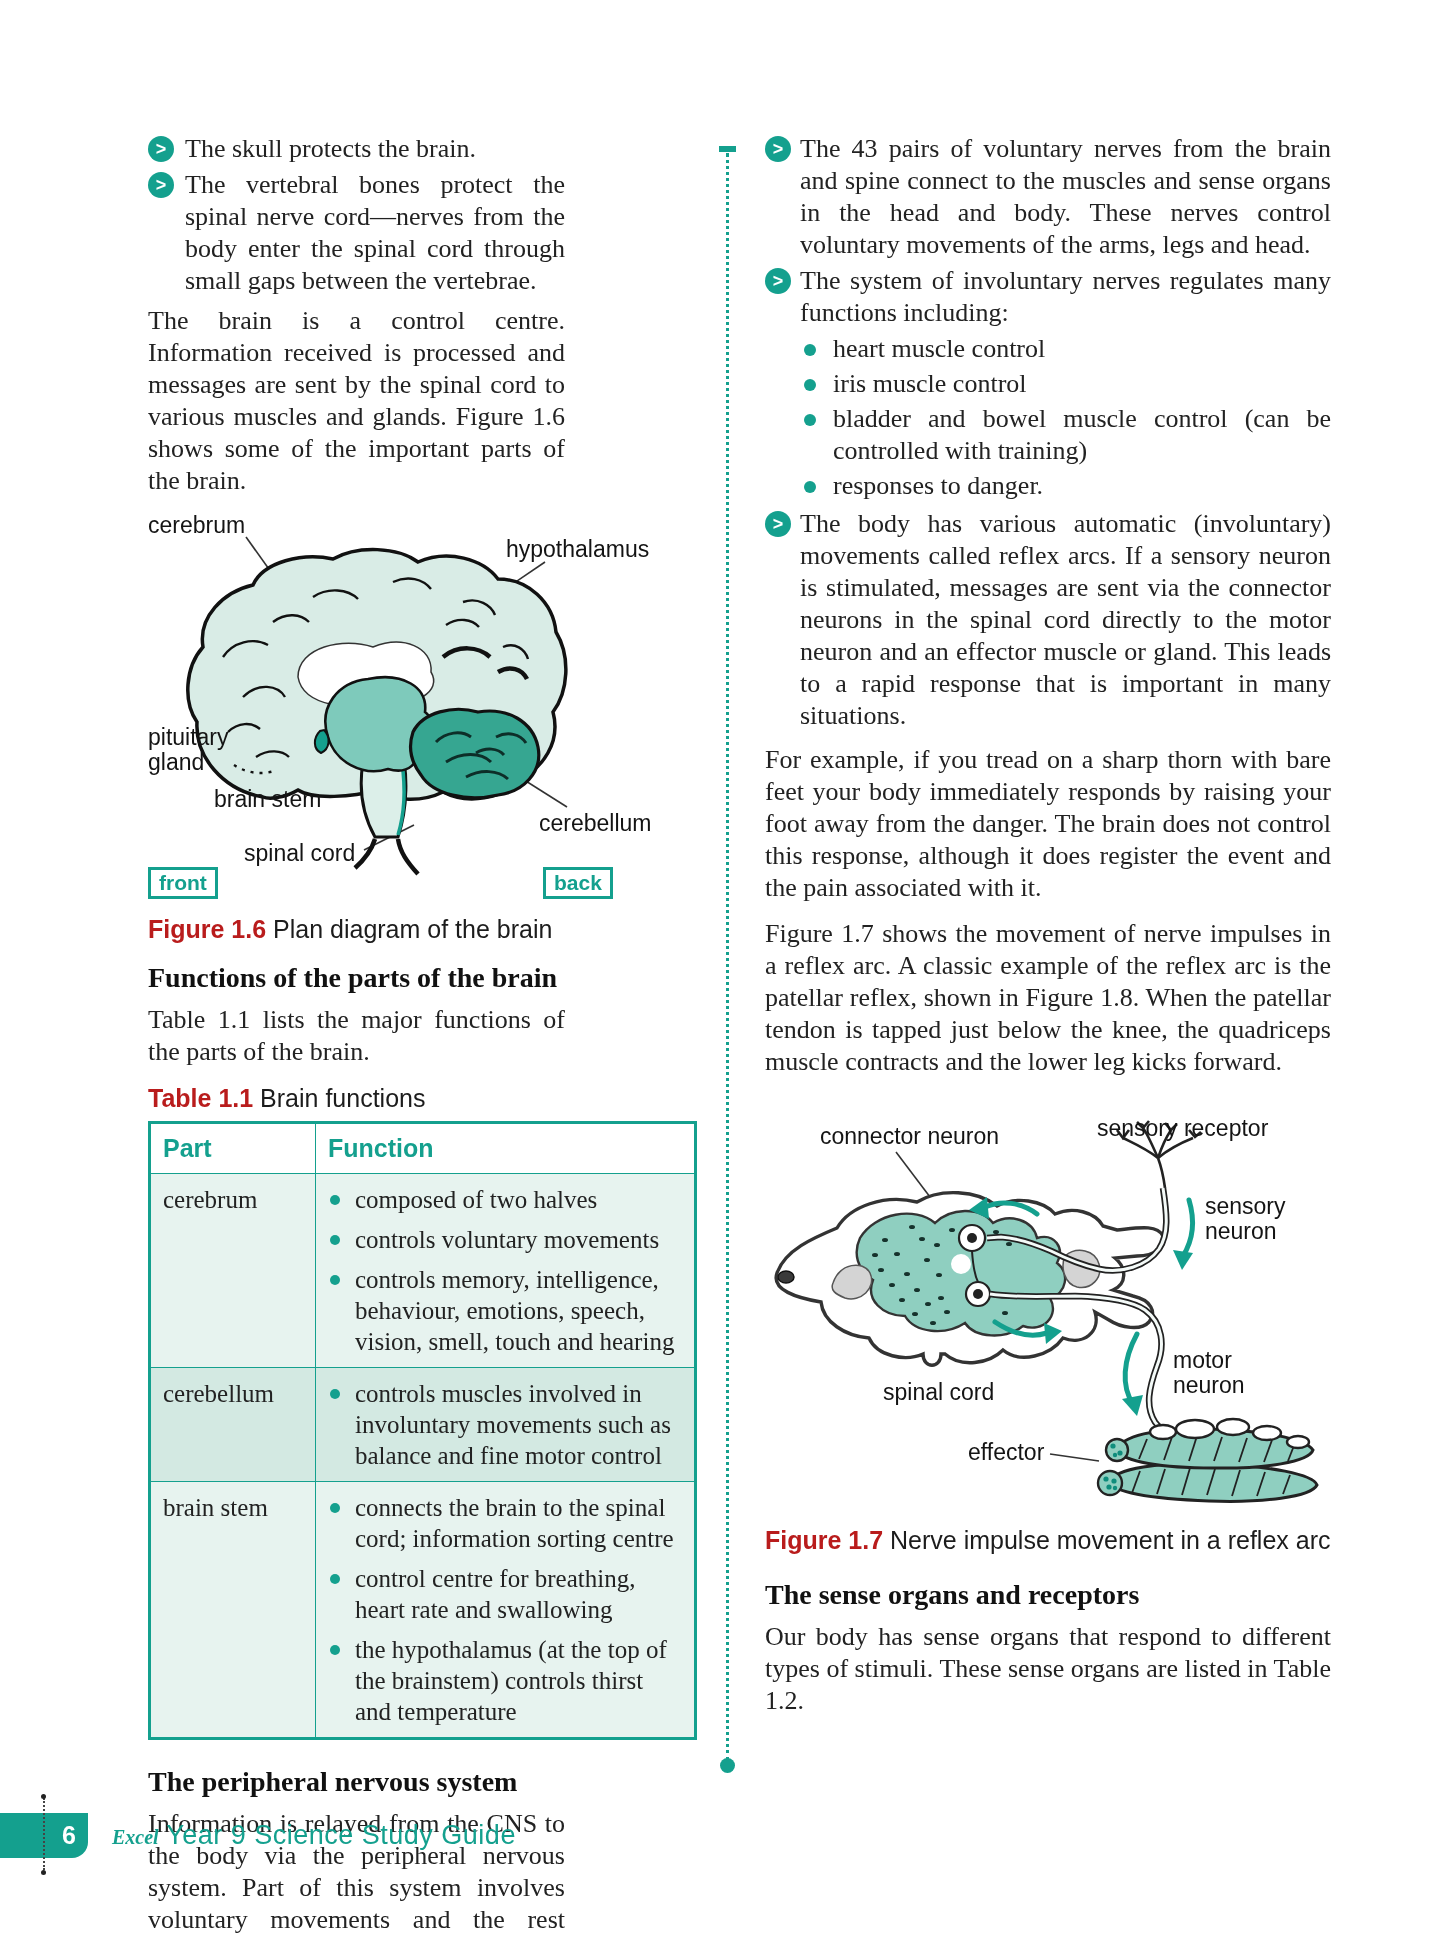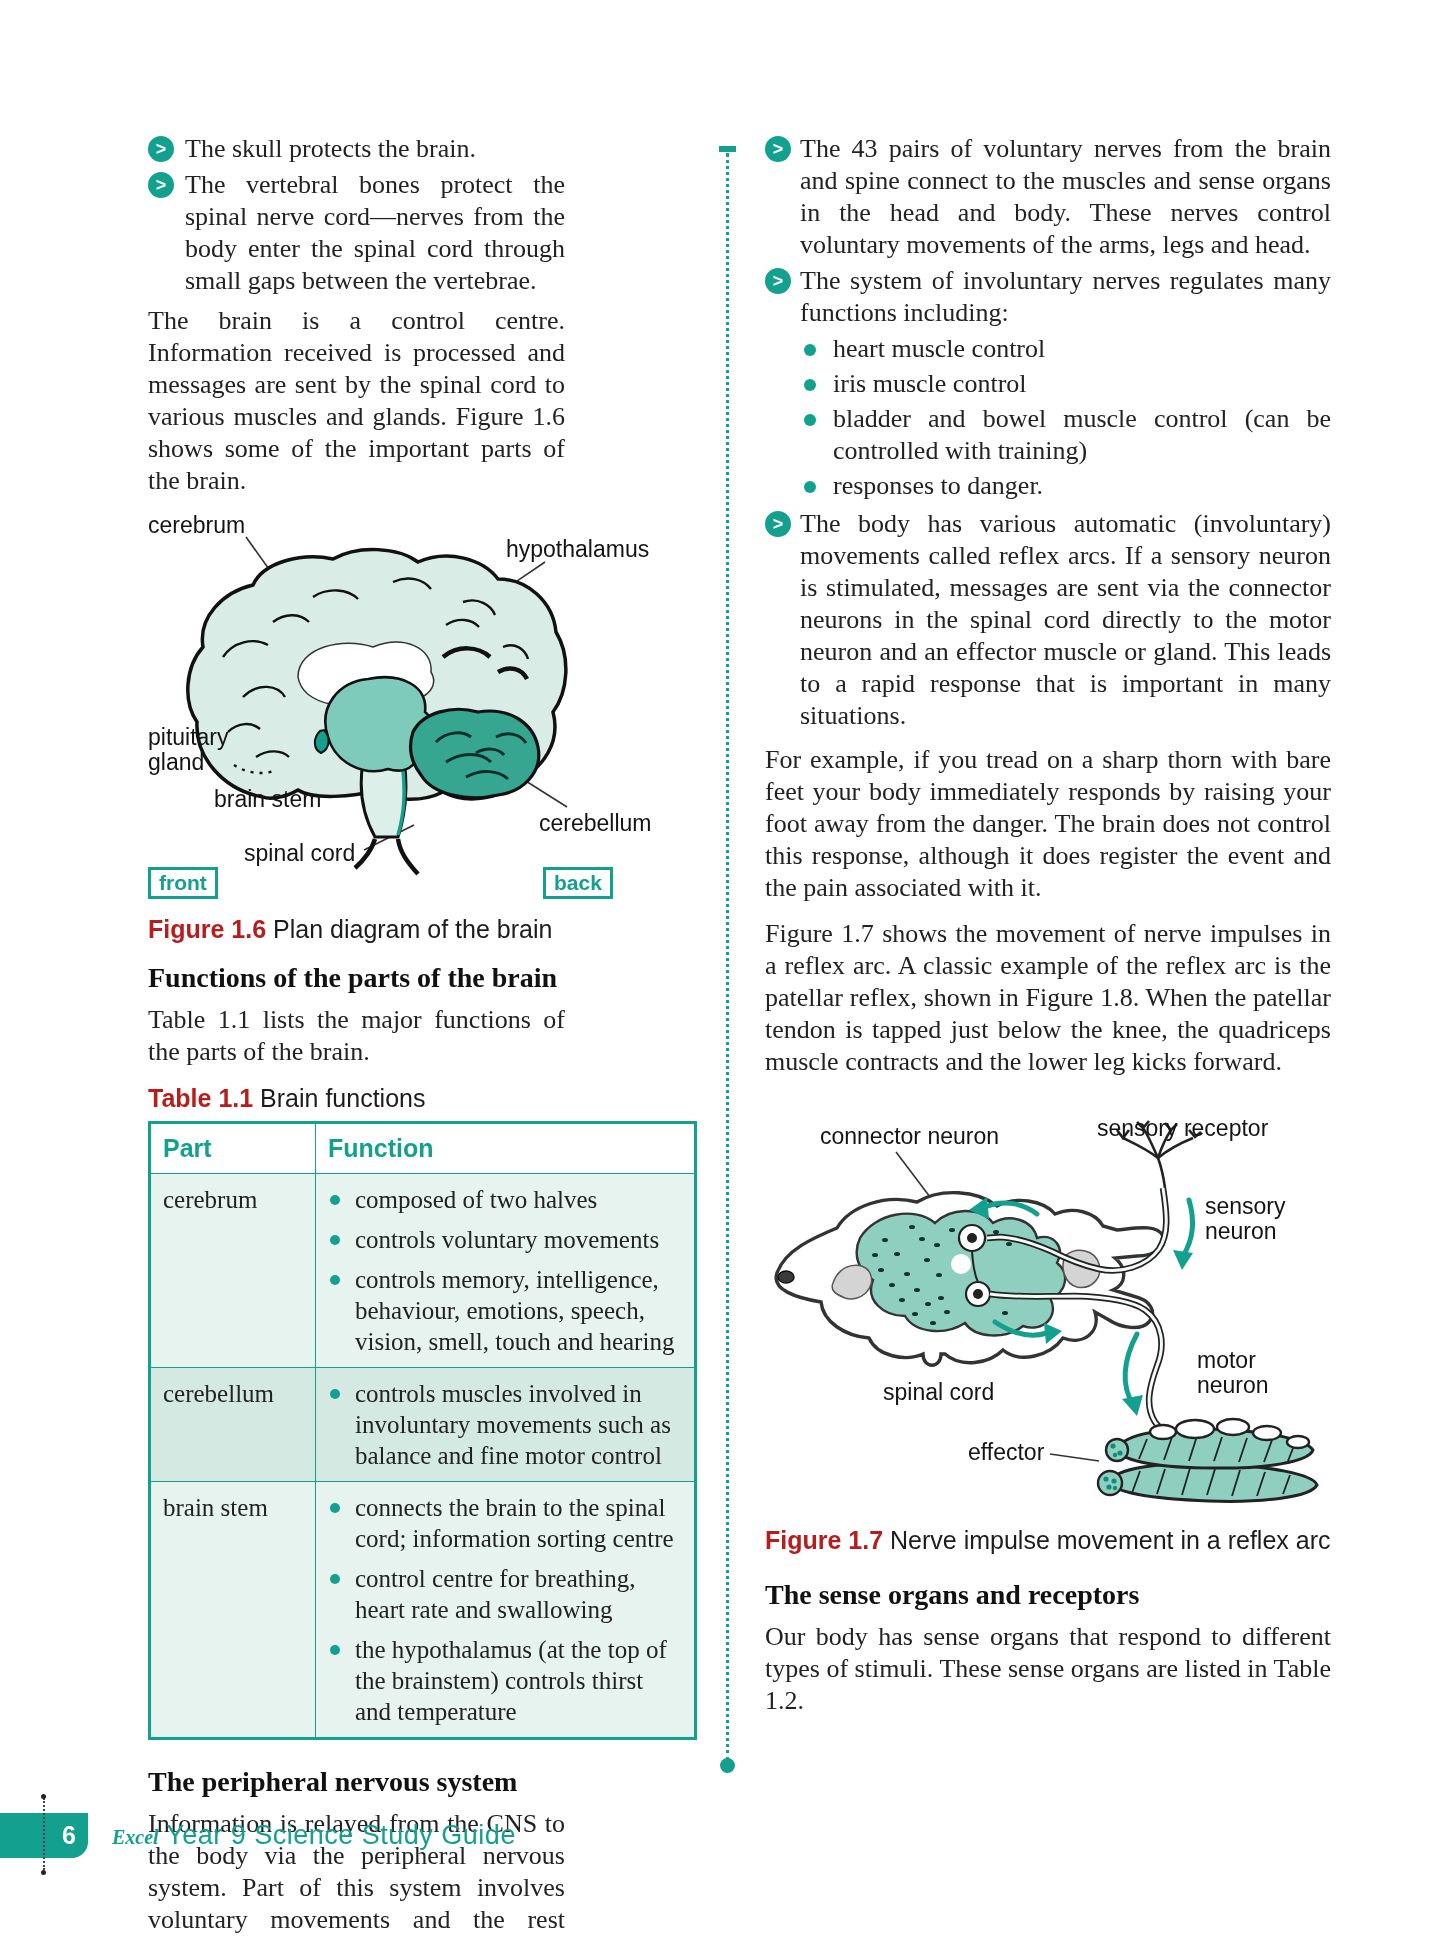--- a/index.html
+++ b/index.html
@@ -360,21 +360,21 @@
           <ellipse cx="430" cy="341" rx="19" ry="9" fill="#fff" stroke="#222" stroke-width="2.4"></ellipse>
           <ellipse cx="468" cy="339" rx="16" ry="8" fill="#fff" stroke="#222" stroke-width="2.4"></ellipse>
           <ellipse cx="502" cy="345" rx="14" ry="7" fill="#fff" stroke="#222" stroke-width="2.4"></ellipse>
           <ellipse cx="533" cy="354" rx="11" ry="6" fill="#fff" stroke="#222" stroke-width="2.4"></ellipse>
         </g>
       </svg>
       <div class="dlabel" style="left:55px;top:36px">connector neuron</div>
       <div class="dlabel" style="left:332px;top:28px">sensory receptor</div>
       <div class="dlabel wrap" style="left:440px;top:106px;width:105px">sensory neuron</div>
       <div class="dlabel" style="left:118px;top:292px">spinal cord</div>
-      <div class="dlabel wrap" style="left:432px;top:260px;width:90px">motor neuron</div>
+      <div class="dlabel wrap" style="left:408px;top:260px;width:90px">motor neuron</div>
       <div class="dlabel" style="left:203px;top:352px">effector</div>
     </div>
 
     <p class="figcap"><b>Figure 1.7</b> <span>Nerve impulse movement in a reflex arc</span></p>
 
     <div class="heading" style="margin-top:24px">The sense organs and receptors</div>
     <p class="para">Our body has sense organs that respond to different types of stimuli. These sense organs are listed in Table 1.2.</p>
   </div>
 
   <div class="page-tab">6</div>

